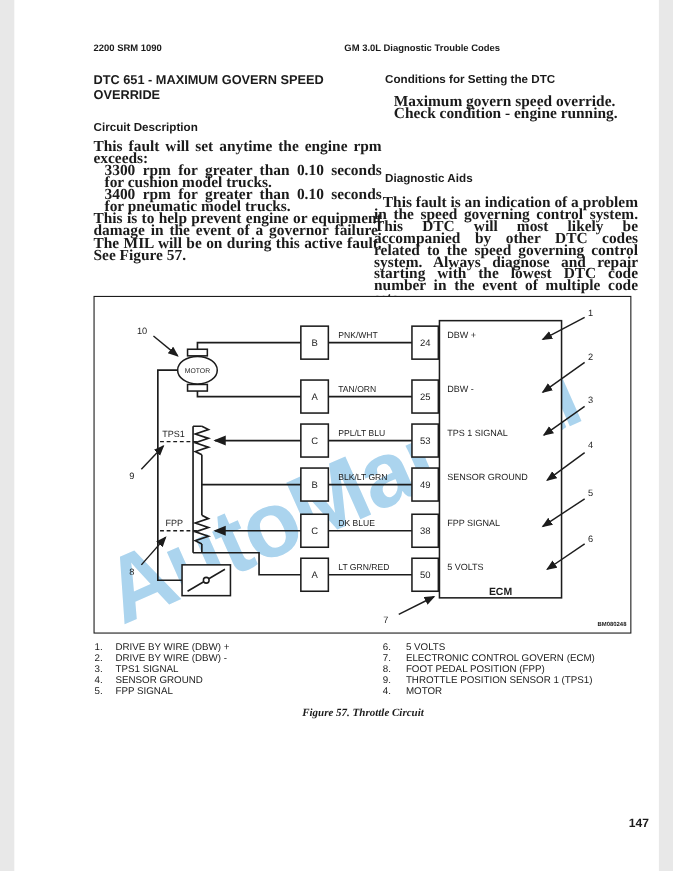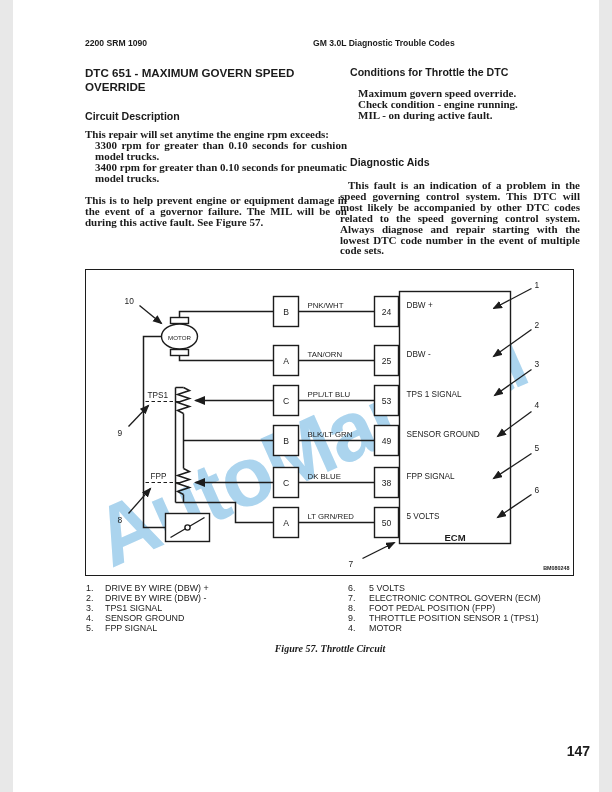--- a/index.html
+++ b/index.html
@@ -9,21 +9,21 @@
   }
   .abs{position:absolute;}
   .hdr{font-family:"Liberation Sans",sans-serif;font-weight:bold;font-size:8.6px;}
   .hdr-left{left:72px;top:38px;}
   .hdr-right{left:300px;top:38px;width:277px;text-align:left;}
   .doc-title{
     left:72px;top:66px;width:262px;font-family:"Liberation Sans",sans-serif;
     font-weight:bold;font-size:11.6px;line-height:14px;
   }
   .sec-head{font-family:"Liberation Sans",sans-serif;font-weight:bold;font-size:10.6px;}
-  .body-txt{font-size:11px;line-height:10.9px;font-weight:bold;text-align:justify;}
+  .body-txt{font-size:14px;line-height:10.9px;font-weight:bold;text-align:justify;}
   .sub-item{padding-left:10px;}
   .cond-item{text-indent:8px;}
   .first-indent{text-indent:8px;}
   .figure-box{
     left:72px;top:269px;width:487px;height:305px;border:1.5px solid #1c1c1c;
     overflow:hidden;background:#fff;
   }
   .watermark{
     position:absolute;left:-6px;top:228px;transform-origin:0 0;transform:rotate(-24deg);
     font-family:"Liberation Sans",sans-serif;font-weight:bold;font-size:84px;
@@ -33,45 +33,44 @@
   svg text{font-family:"Liberation Sans",sans-serif;fill:#1c1c1c;}
   .legend{font-family:"Liberation Sans",sans-serif;font-size:8.9px;line-height:10.1px;}
   .legend-row{display:flex;}
   .lnum{flex:0 0 19px;}
   .lnum2{flex:0 0 21px;}
   .caption{
     left:72px;top:643px;width:490px;text-align:center;font-weight:bold;font-style:italic;
     font-size:10px;
   }
   .pagenum{left:450px;top:743px;width:127px;text-align:right;
-    font-family:"Liberation Sans",sans-serif;font-weight:bold;font-size:14px;}
+    font-family:"Liberation Sans",sans-serif;font-weight:bold;font-size:11px;}
 </style>
 </head>
 <body>
 
 <div class="page">
 
   <div class="abs hdr hdr-left">2200 SRM 1090</div>
   <div class="abs hdr hdr-right">GM 3.0L Diagnostic Trouble Codes</div>
 
   <h1 class="abs doc-title" style="margin:0">DTC 651 - MAXIMUM GOVERN SPEED OVERRIDE</h1>
 
   <div class="abs sec-head" style="left:72px;top:110px;">Circuit Description</div>
   <div class="abs body-txt" style="left:72px;top:129px;width:262px;">
-    <div>This repair will set anytime the engine rpm exceeds:</div>
+    <div>This fault will set anytime the engine rpm exceeds:</div>
     <div class="sub-item">3300 rpm for greater than 0.10 seconds for cushion model trucks.</div>
     <div class="sub-item">3400 rpm for greater than 0.10 seconds for pneumatic model trucks.</div>
   </div>
   <div class="abs body-txt" style="left:72px;top:195px;width:262px;">This is to help prevent engine or equipment damage in the event of a governor failure. The MIL will be on during this active fault. See Figure 57.</div>
 
-  <div class="abs sec-head" style="left:337px;top:66px;">Conditions for Throttle the DTC</div>
+  <div class="abs sec-head" style="left:337px;top:66px;">Conditions for Setting the DTC</div>
   <div class="abs body-txt" style="left:337px;top:88px;width:240px;">
     <div class="cond-item">Maximum govern speed override.</div>
     <div class="cond-item">Check condition - engine running.</div>
-    <div class="cond-item">MIL - on during active fault.</div>
   </div>
   <div class="abs sec-head" style="left:337px;top:156px;">Diagnostic Aids</div>
   <div class="abs body-txt first-indent" style="left:327px;top:180px;width:240px;">This fault is an indication of a problem in the speed governing control system. This DTC will most likely be accompanied by other DTC codes related to the speed governing control system. Always diagnose and repair starting with the lowest DTC code number in the event of multiple code sets.</div>
 
   <div class="abs figure-box">
     <div class="watermark">AutoManual</div>
 
     <svg width="487" height="305" viewBox="73.5 270.5 487 305">
       <defs>
         <marker id="ah" markerWidth="9" markerHeight="8" refX="6.5" refY="3" orient="auto">

